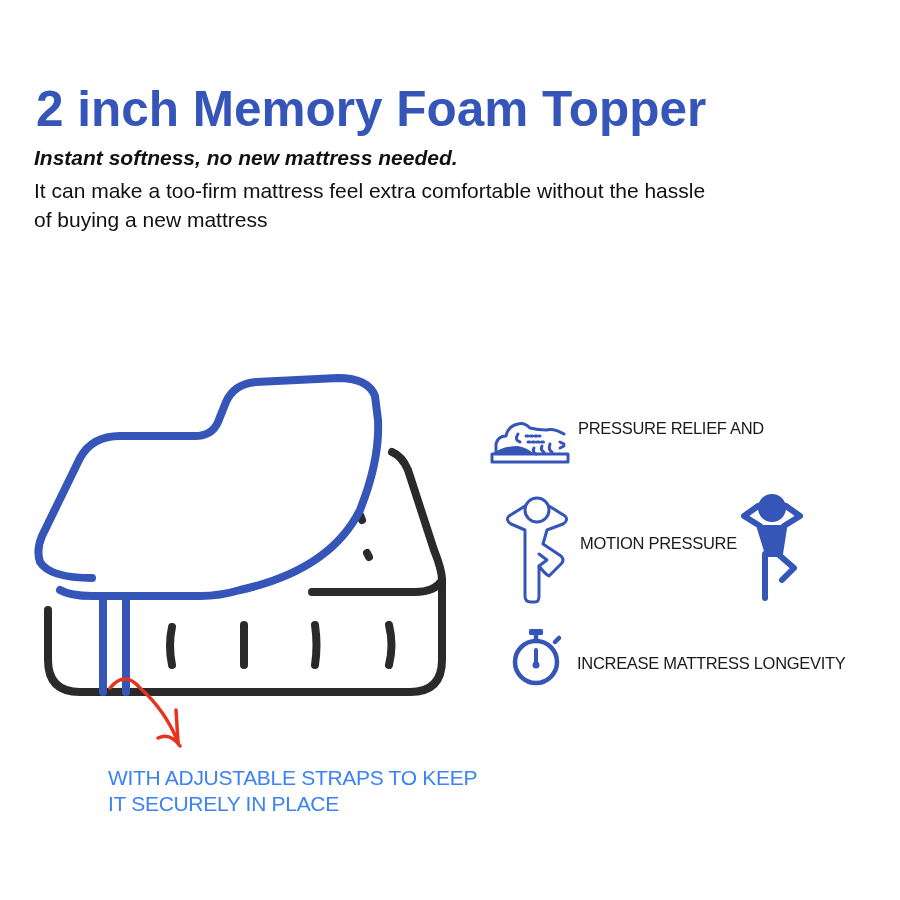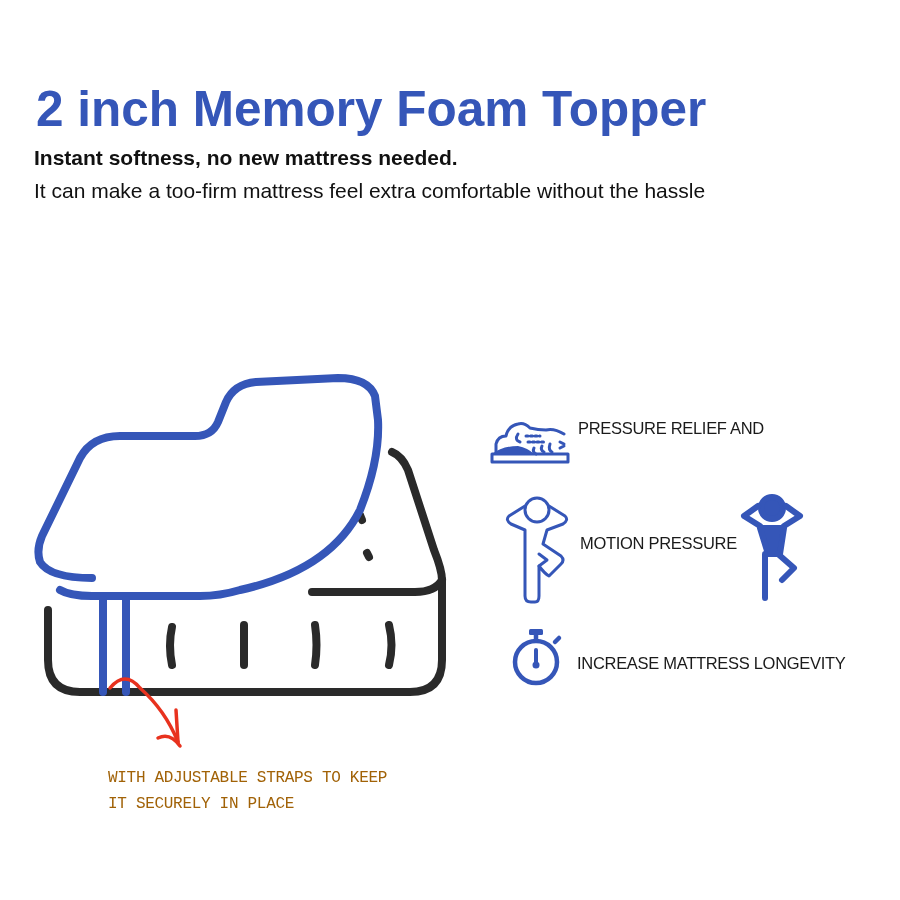--- a/index.html
+++ b/index.html
@@ -1,31 +1,32 @@
 <!DOCTYPE html>
 <html><head>
   <meta charset="utf-8">
   <style>
     html, body { margin:0; padding:0; background:#ffffff; }
     body { width:900px; height:900px; position:relative; overflow:hidden; font-family:"Liberation Sans", sans-serif; }
     .title { position:absolute; left:36px; top:80px; font-size:50px; font-weight:bold; color:#3556b8; letter-spacing:0px; white-space:nowrap; transform:scaleX(0.99); transform-origin:left; }
-    .subtitle { position:absolute; left:34px; top:146px; font-size:21px; font-weight:bold; color:#111111; white-space:nowrap; }
+    .subtitle { position:absolute; left:34px; top:146px; font-size:21px; font-weight:bold; font-style:italic; color:#111111; white-space:nowrap; }
     .desc { position:absolute; left:34px; top:176px; font-size:21px; color:#111111; line-height:29px; width:700px; }
     .illustration { position:absolute; left:30px; top:370px; width:420px; height:390px; }
-    .strap-caption { position:absolute; left:108px; top:765px; font-size:16px; color:#a16207; line-height:26px; font-family:Liberation Mono, monospace; letter-spacing:-0.3px; }
+    .strap-caption { position:absolute; left:108px; top:765px; font-size:21px; color:#3b82f6; line-height:26px; font-family:Liberation Sans, sans-serif; letter-spacing:-0.3px; }
     .feat { position:absolute; font-size:16.5px; color:#1a1a1a; line-height:25px; font-family:Liberation Sans, sans-serif; letter-spacing:-0.3px; white-space:nowrap; }
     .icon { position:absolute; }
   </style>
 </head>
 <body>
 
 <div class="title">2 inch Memory Foam Topper</div>
 <div class="subtitle">Instant softness, no new mattress needed.</div>
 <div class="desc">
   <div>It can make a too-firm mattress feel extra comfortable without the hassle</div>
+  <div>of buying a new mattress</div>
 </div>
 
 <svg class="illustration" viewBox="0 0 420 390" width="420" height="390">
 
   <g fill="none" stroke="#2a2a2a" stroke-width="8" stroke-linecap="round" stroke-linejoin="round">
     <path d="M18 240 L18 290 Q18 322 50 322 L380 322 Q412 322 412 290 L412 210"></path>
     <path d="M362 82 Q372 86 378 100 L404 180 Q412 200 412 210"></path>
     <path d="M282 222 L385 222 Q405 222 412 210"></path>
 
     <path d="M142 257 Q138 275 142 295"></path>

